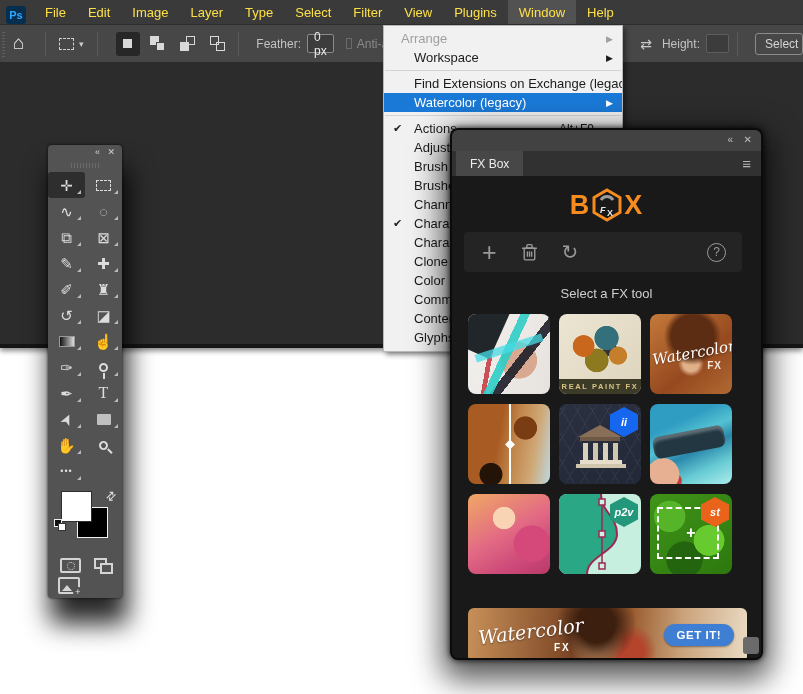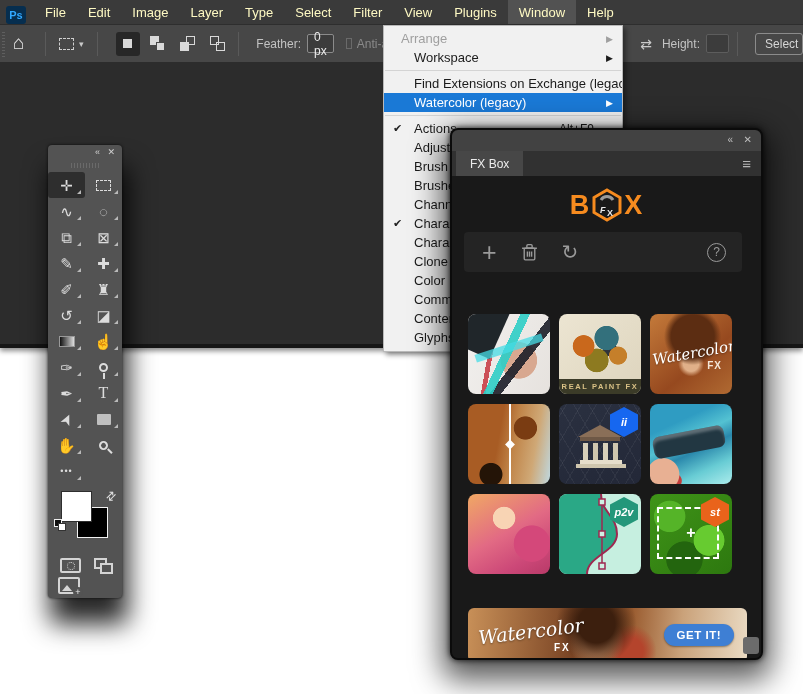--- a/index.html
+++ b/index.html
@@ -5,21 +5,21 @@
   * { margin:0; padding:0; box-sizing:border-box; }
   html,body { width:803px; height:694px; background:#ffffff; font-family:"Liberation Sans", sans-serif; overflow:hidden; }
   #stage { position:relative; width:803px; height:694px; background:#fff; }
 
   
   .app { position:absolute; left:0; top:0; width:803px; height:348px; background:#2c2c2c; box-shadow:0 3px 5px rgba(0,0,0,.45); border-bottom:4px solid #161616; }
 
   
   .menubar { position:absolute; left:0; top:0; width:803px; height:24px; background:#3a3a3a; display:flex; align-items:flex-end; }
   .ps-logo { width:20px; height:18px; margin:0 8px 0 6px; background:#062e4f; border-radius:3px; color:#31a8ff; font-size:11px; font-weight:bold; display:flex; align-items:center; justify-content:center; }
-  .menubar .mitem { color:#fef9c3; font-size:13px; padding:0 11px; height:24px; display:flex; align-items:center; cursor:default; }
+  .menubar .mitem { color:#fde047; font-size:13px; padding:0 11px; height:24px; display:flex; align-items:center; cursor:default; }
   .menubar .mitem.active { background:#525252; }
 
   
   .optionsbar { position:absolute; left:0; top:24px; width:803px; height:38px; background:#474747; border-top:1px solid #2e2e2e; display:flex; align-items:center; color:#c9c9c9; }
   .grip-v { width:7px; height:26px; margin-left:2px; background:repeating-linear-gradient(0deg,#5f5f5f 0 1px,transparent 1px 3px); }
   .ob-home { font-size:19px; color:#e3e3e3; padding:0 12px 2px 8px; }
   .ob-sep { width:1px; height:24px; background:#5a5a5a; margin:0 8px; }
   .ob-marquee { display:flex; align-items:center; gap:5px; padding:0 6px; }
   .ob-marquee .box { width:15px; height:12px; border:1px dashed #d0d0d0; }
   .ob-marquee .chev { font-size:9px; color:#c9c9c9; }
@@ -438,20 +438,21 @@
             <rect x="5.5" y="1.5" width="5" height="3.5" rx="1"></rect>
             <line x1="6" y1="8" x2="6" y2="13"></line>
               <line x1="8" y1="8" x2="8" y2="13"></line>
               <line x1="10" y1="8" x2="10" y2="13"></line>
           </svg>
         </span>
         <span class="fx-refresh">↻</span>
         <span class="fx-help">?</span>
       </div>
 
+      <div class="fx-subtitle">Select a FX tool</div>
 
       <div class="fx-grid">
         <div class="tile t1"></div>
         <div class="tile t2">
           <div class="cap">REAL PAINT FX</div>
         </div>
         <div class="tile t3">
           <div class="w1 script">Watercolor</div>
           <div class="w2">FX</div>
         </div>

